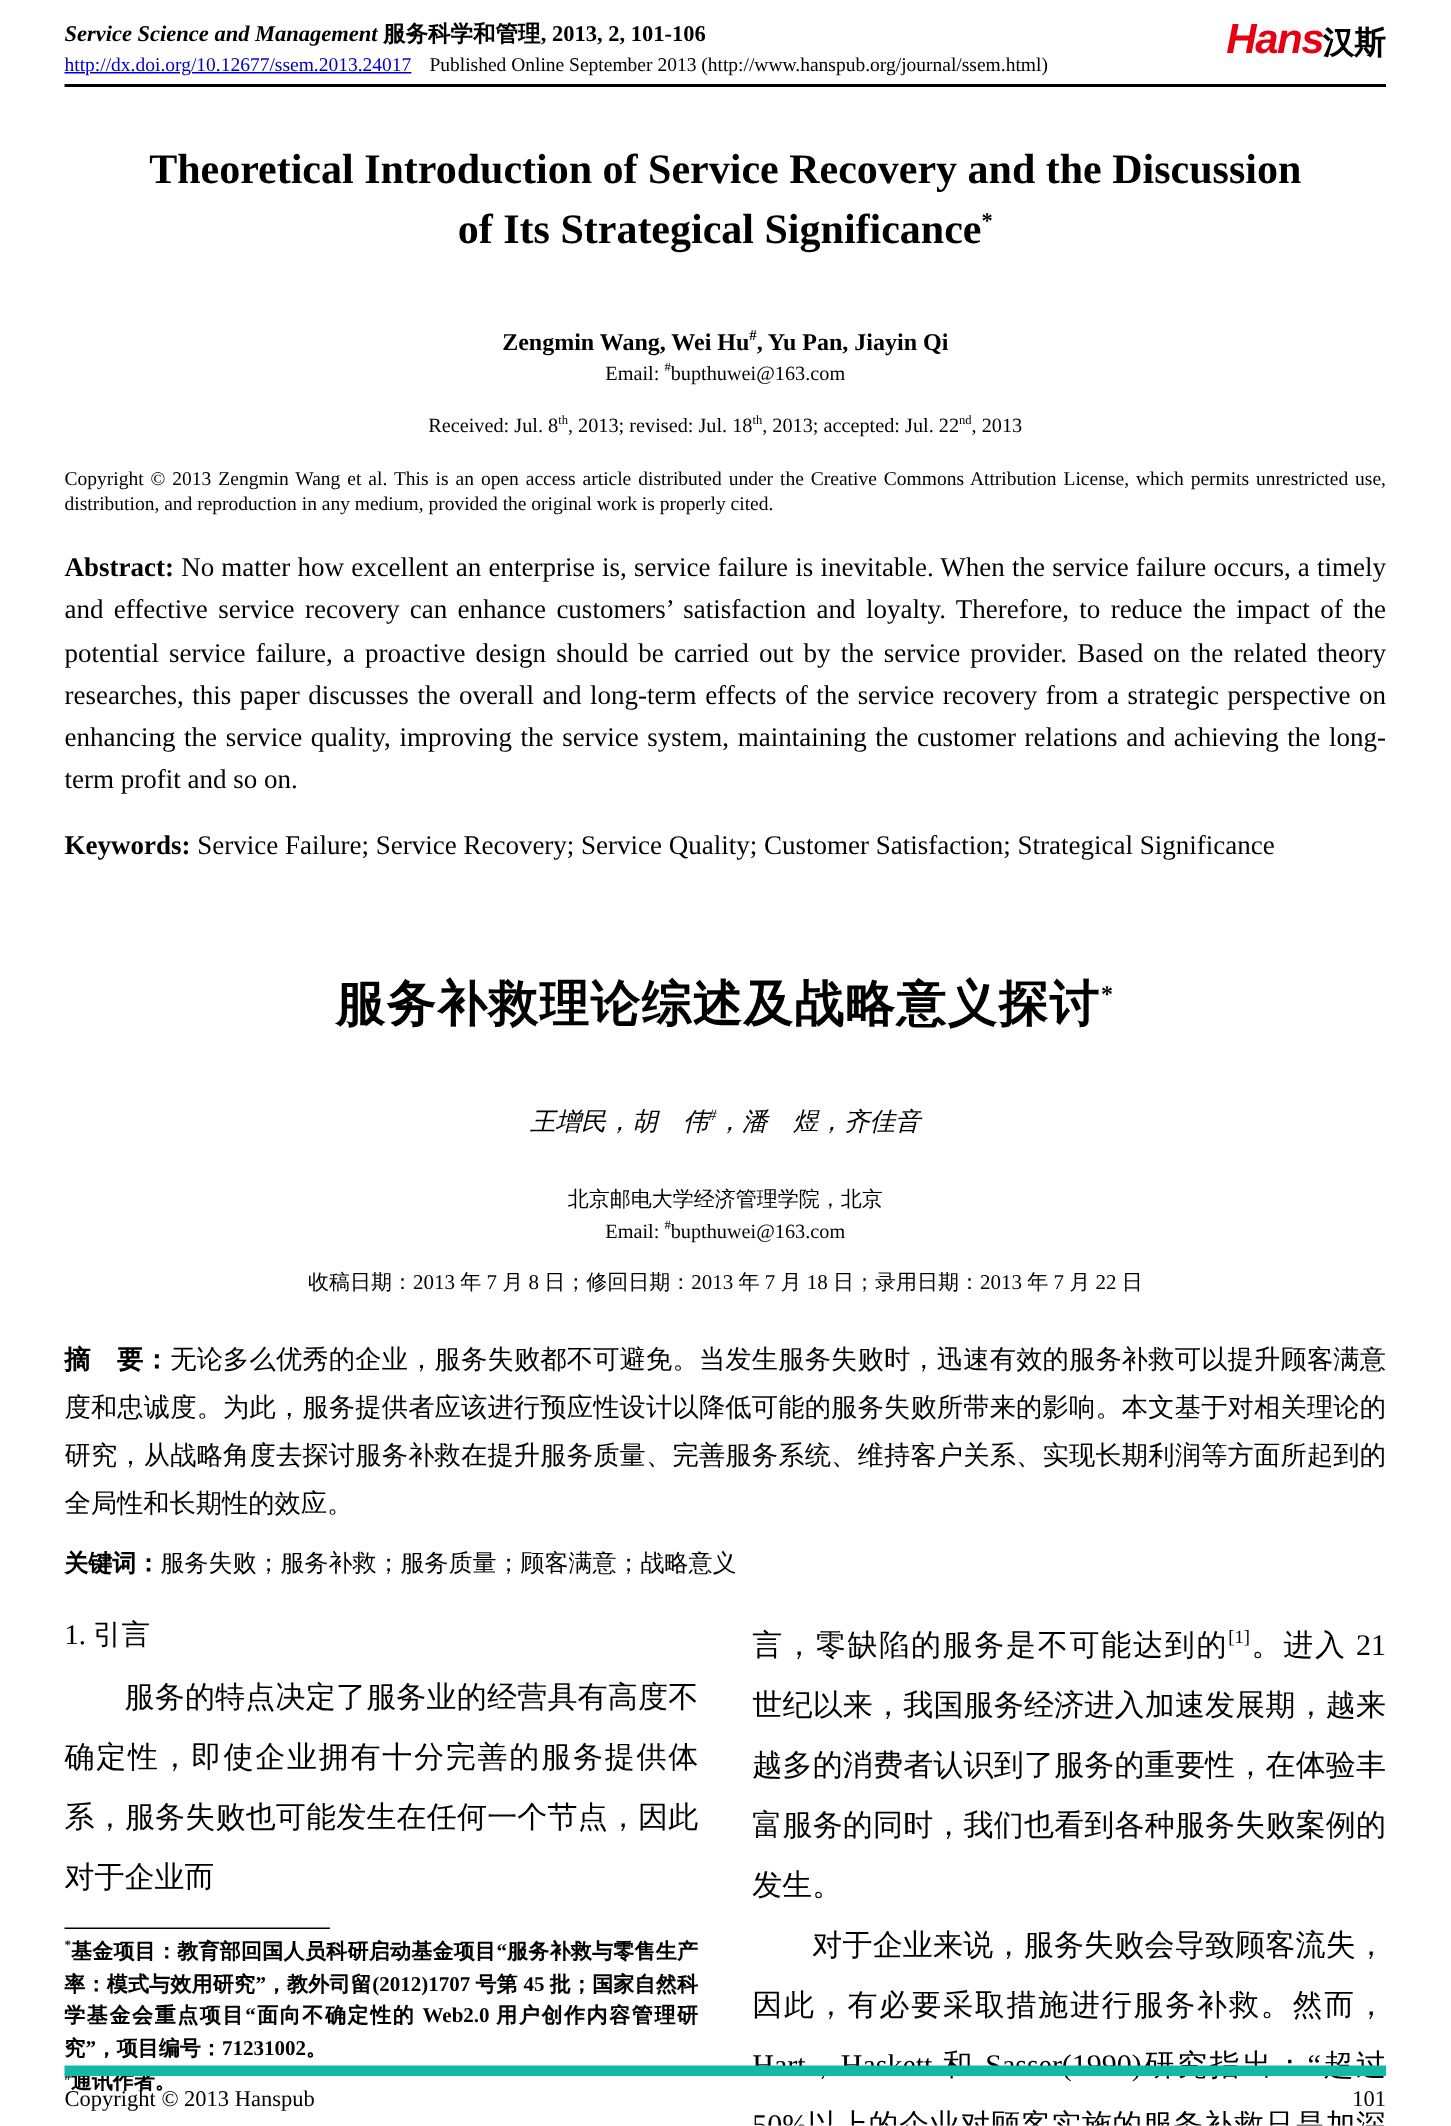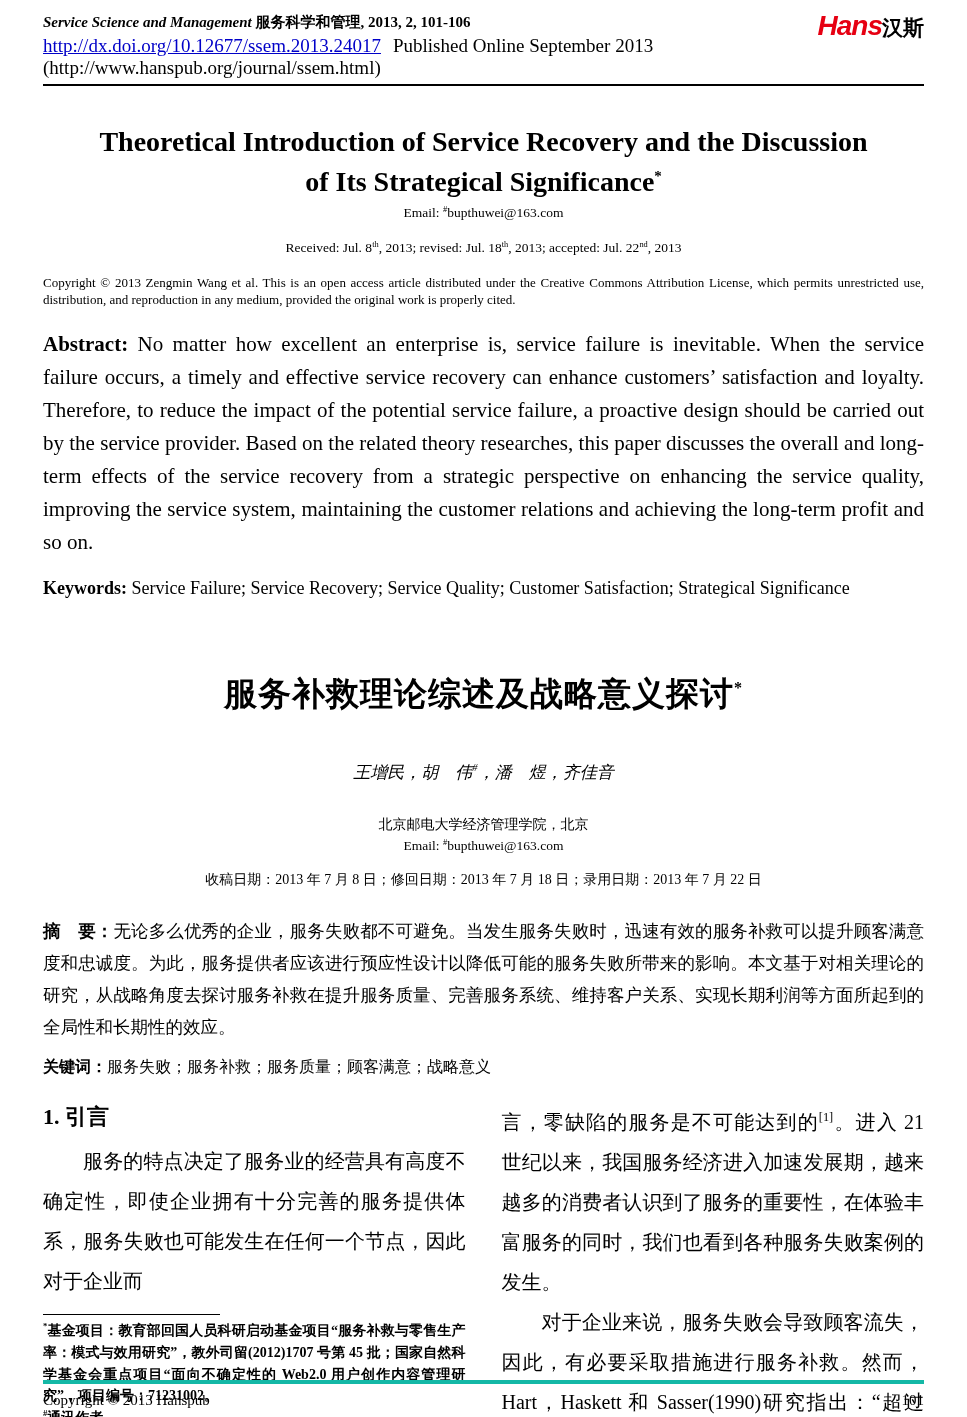--- a/index.html
+++ b/index.html
@@ -10,66 +10,66 @@
     position:relative; overflow:hidden;
   }
   .page { padding:10px 43px 0 43px; }
   p, h1, h2, h3 { margin:0; }
   sup { font-size:0.62em; vertical-align:super; line-height:0; }
 
   
   .header-row { display:flex; justify-content:space-between; align-items:flex-start; }
   .journal-line { font-size:15px; font-weight:bold; padding-top:3px; }
   .j-en { font-style:italic; }
-  .doi-line { font-size:19px; margin-top:3px; }
+  .doi-line { font-size:13px; margin-top:3px;text-align:right; }
   .doi-link { color:var(--link); text-decoration:underline; cursor:pointer; }
   .published { margin-left:12px; }
   .logo { white-space:nowrap; line-height:1; padding-top:2px; }
   .logo-hans { color:var(--brand); font-size:28px; font-weight:bold; font-style:italic;
                font-family:"Liberation Sans",sans-serif; letter-spacing:-1px; }
   .logo-zh { font-size:21px; font-weight:bold; font-family:"Liberation Sans",sans-serif; }
   .header-rule { border-top:2px solid #000; margin-top:5px; }
 
   
   .title-en { margin:36px auto 0; max-width:775px; text-align:center;
               font-size:28px; font-weight:bold; line-height:1.42; }
   .title-en sup { font-size:15px; }
   .authors { margin-top:46px; text-align:center; font-size:16px; font-weight:bold; }
   .affiliation { margin-top:22px; text-align:center; font-size:13.5px; }
   .email-line { margin-top:3px; text-align:center; font-size:13.5px; }
   .received { margin-top:19px; text-align:center; font-size:13.5px; }
   .copyright { margin-top:18px; font-size:13px; line-height:1.33; text-align:justify; }
 
-  .abstract { margin-top:20px; font-size:21px; line-height:1.57; text-align:justify; }
+  .abstract { margin-top:20px; font-size:18px; line-height:1.57; text-align:justify; }
   .keywords { margin-top:15px; font-size:18px; line-height:1.57;
               padding-left:84px; text-indent:-84px; }
 
   
   .title-zh { margin-top:70px; text-align:center; font-size:33px; font-weight:bold; letter-spacing:1px; }
   .title-zh sup { font-size:16px; }
   .authors-zh { margin-top:44px; text-align:center; font-size:17px; font-style:italic; }
   .affiliation-zh { margin-top:32px; text-align:center; font-size:14px; }
   .email-zh { margin-top:4px; text-align:center; font-size:13.5px; }
   .dates-zh { margin-top:17px; text-align:center; font-size:14px; }
   .abstract-zh { margin-top:26px; font-size:17.5px; line-height:1.83; text-align:justify; }
   .keywords-zh { margin-top:14px; font-size:16px; }
 
   
   .body-columns { margin-top:24px; display:flex; gap:36px; }
   .col { flex:1; min-width:0; }
-  .sec-heading { font-size:22px; font-weight:bold; margin-bottom:9px; }
+  .sec-heading { font-size:19px; font-weight:normal; margin-bottom:9px; }
   .body-para { font-size:20px; line-height:2.0; text-align:justify; }
   .indent { text-indent:2em; }
   .footnote { margin-top:13px; }
   .footnote-rule { width:42%; border-top:1px solid #000; margin-bottom:5px; }
   .footnote-text { font-size:14px; line-height:1.55; text-align:justify;font-weight:bold; }
 
   
   .footer { position:absolute; left:43px; right:43px; bottom:8px;
-            border-top:4px solid #14b8a6; padding-top:8px;
+            border-top:7px solid #14b8a6; padding-top:8px;
             display:flex; justify-content:space-between; font-size:15px; }
 </style>
 </head>
 <body>
 
 <div class="page">
 
   <header>
     <div class="header-row">
       <div class="header-left">
@@ -84,20 +84,23 @@
         <span class="logo-hans">Hans</span><span class="logo-zh">汉斯</span>
       </div>
     </div>
     <div class="header-rule"></div>
   </header>
 
   <h1 class="title-en">
     <span>Theoretical Introduction of Service Recovery and the Discussion of Its Strategical Significance</span><sup>*</sup>
   </h1>
 
+  <p class="authors">
+    <span>Zengmin Wang, Wei Hu</span><sup>#</sup><span>, Yu Pan, Jiayin Qi</span>
+  </p>
 
   <p class="email-line">
     <span>Email: </span><sup>#</sup><span>bupthuwei@163.com</span>
   </p>
 
   <p class="received">
     <span>Received: Jul. 8</span><sup>th</sup><span>, 2013; revised: Jul. 18</span><sup>th</sup><span>, 2013; accepted: Jul. 22</span><sup>nd</sup><span>, 2013</span>
   </p>
 
   <p class="copyright">Copyright © 2013 Zengmin Wang et al. This is an open access article distributed under the Creative Commons Attribution License, which permits unrestricted use, distribution, and reproduction in any medium, provided the original work is properly cited.</p>

